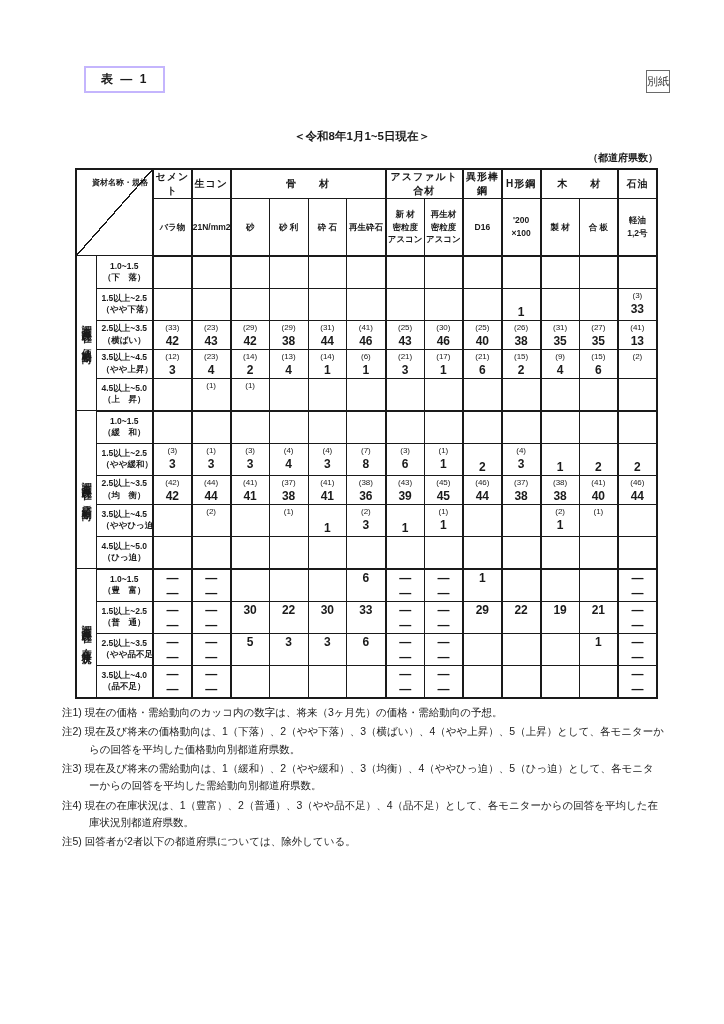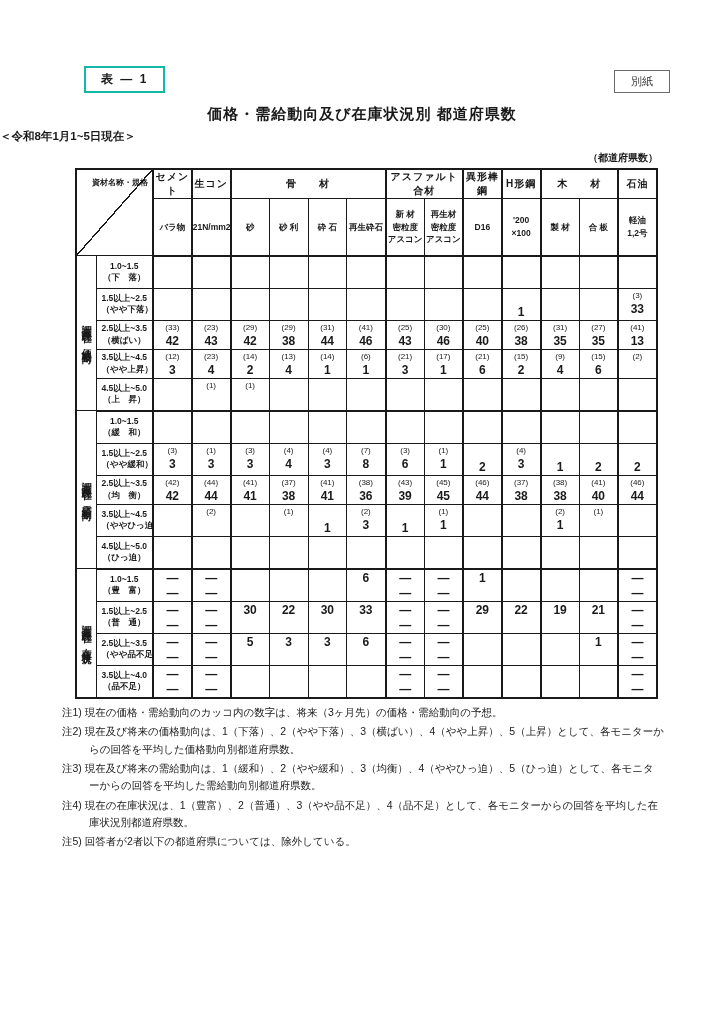--- a/index.html
+++ b/index.html
@@ -1,27 +1,27 @@
 <!DOCTYPE html>
 <html><head>
 <meta charset="utf-8">
 <style>
   * { box-sizing: border-box; margin: 0; padding: 0; }
   html,body { background:#e8e8e8; }
   body { font-family: "Liberation Sans", sans-serif; color:#1a1a1a; }
   .page { position:relative; width:724px; height:1024px; background:#ffffff; overflow:hidden;
           font-family:"Liberation Sans", sans-serif; }
 
-  .sheet-box { position:absolute; left:84px; top:66px; border:2px solid #14b8a6;
+  .sheet-box { position:absolute; left:84px; top:66px; border:2px solid #c4b5fd;
                padding:3px 15px; font-size:12px; font-weight:bold; letter-spacing:2px; background:#fff; }
   .besshi-box { position:absolute; right:54px; top:70px; border:1px solid #6a6a6a;
-                padding:3px 16px; font-size:11px; color:#3a3a3a; background:#fff; }
+                padding:3px 0; font-size:11px; color:#3a3a3a; background:#fff; }
   .title { position:absolute; top:105px; left:0; width:100%; text-align:center;
            font-size:15px; font-weight:bold; letter-spacing:1px; }
-  .subtitle { position:absolute; top:129px; left:0; width:100%; text-align:left;
+  .subtitle { position:absolute; top:129px; left:0; width:100%; text-align:center;
               font-size:11.5px; font-weight:bold; }
   .unit-note { position:absolute; top:151px; right:66px; font-size:10px; font-weight:bold; }
 
   table { position:absolute; left:75px; top:168px; width:581px; table-layout:fixed;
           border-collapse:collapse; border:2px solid #1a1a1a; }
   th, td { border:1px solid #1a1a1a; overflow:hidden; }
   th.gb, td.gb { border-left-width:2px; }
 
   .corner { position:relative; border-right-width:2px; border-bottom-width:1px;
             background:linear-gradient(to bottom right,
@@ -56,21 +56,20 @@
 </head>
 <body>
 
 <div class="page">
   <div class="sheet-box">
     <span>表 ― 1</span>
   </div>
   <div class="besshi-box">
     <span>別紙</span>
   </div>
-  <div class="title">価格・需給動向及び在庫状況別 都道府県数</div>
   <div class="subtitle">＜令和8年1月1~5日現在＞</div>
   <div class="unit-note">（都道府県数）</div>
 
   <table>
     <colgroup>
       <col style="width:20px">
         <col style="width:57px">
       <col style="width:38.75px">
         <col style="width:38.75px">
         <col style="width:38.75px">

